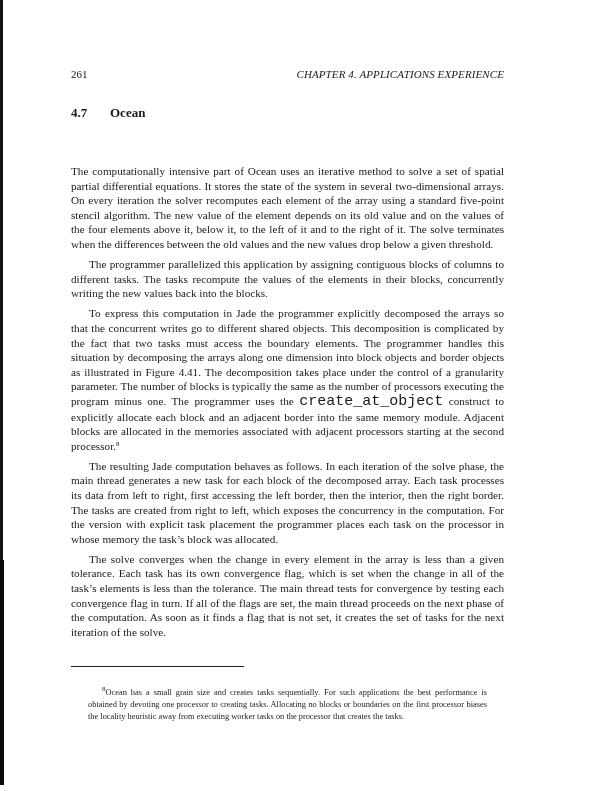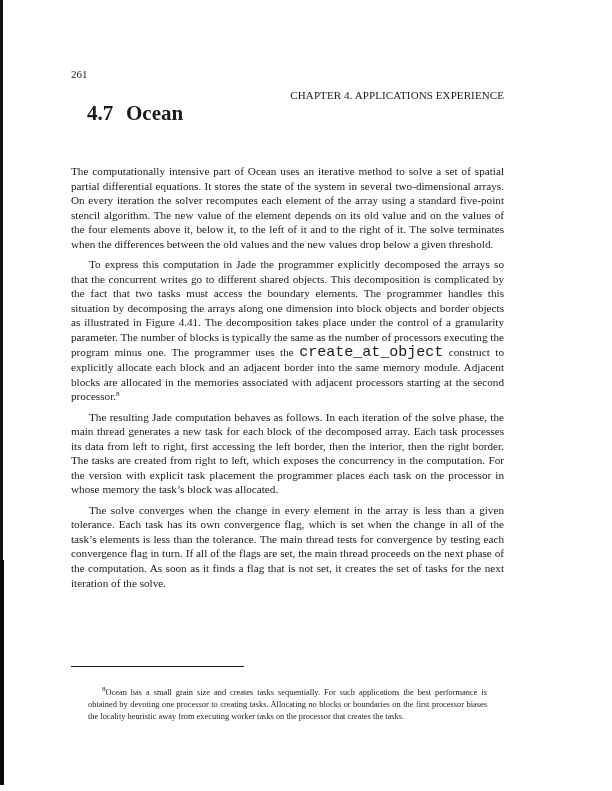--- a/index.html
+++ b/index.html
@@ -47,28 +47,28 @@
     }
     .page-number {
       position: absolute;
       left: 0;
       top: 0;
     }
     .chapter-title {
       position: absolute;
       right: 0;
       top: 0;
+      font-style: italic;
       letter-spacing: 0.1px;
-      margin-top: 21px;
     }
     .section-heading {
       position: absolute;
       top: 102px;
-      left: 16px;
-      font-size: 21px;
+      left: 0;
+      font-size: 13px;
       font-weight: bold;
       line-height: 22px;
       white-space: nowrap;
     }
     .section-heading .num {
       display: inline-block;
       width: 39px;
     }
     .body-text {
       position: absolute;
@@ -129,20 +129,21 @@
     <span class="page-number">261</span>
     <span class="chapter-title">CHAPTER 4.   APPLICATIONS EXPERIENCE</span>
   </div>
 
   <h2 class="section-heading" style="margin:0;">
     <span class="num">4.7</span><span>Ocean</span>
   </h2>
 
   <div class="body-text">
     <p>The computationally intensive part of Ocean uses an iterative method to solve a set of spatial partial differential equations.  It stores the state of the system in several two-dimensional arrays. On every iteration the solver recomputes each element of the array using a standard five-point stencil algorithm.  The new value of the element depends on its old value and on the values of the four elements above it, below it, to the left of it and to the right of it. The solve terminates when the differences between the old values and the new values drop below a given threshold.</p>
+    <p class="indent">The programmer parallelized this application by assigning contiguous blocks of columns to different tasks.  The tasks recompute the values of the elements in their blocks, concur­rently writing the new values back into the blocks.</p>
     <p class="indent"><span>To express this computation in Jade the programmer explicitly decomposed the arrays so that the concurrent writes go to different shared objects.  This decomposition is complicated by the fact that two tasks must access the boundary elements.  The programmer handles this situation by decomposing the arrays along one dimension into block objects and border objects as illustrated in Figure 4.41.  The decomposition takes place under the control of a granularity parameter.  The number of blocks is typically the same as the number of proces­sors executing the program minus one.  The programmer uses the </span><span class="code">create_at_object</span><span> construct to explicitly allocate each block and an adjacent border into the same memory module.  Adjacent blocks are allocated in the memories associated with adjacent processors starting at the second processor.</span><sup>8</sup></p>
     <p class="indent">The resulting Jade computation behaves as follows.  In each iteration of the solve phase, the main thread generates a new task for each block of the decomposed array.  Each task processes its data from left to right, first accessing the left border, then the interior, then the right border.  The tasks are created from right to left, which exposes the concurrency in the computation.  For the version with explicit task placement the programmer places each task on the processor in whose memory the task’s block was allocated.</p>
     <p class="indent">The solve converges when the change in every element in the array is less than a given tolerance.  Each task has its own convergence flag, which is set when the change in all of the task’s elements is less than the tolerance.  The main thread tests for convergence by testing each convergence flag in turn.  If all of the flags are set, the main thread proceeds on the next phase of the computation.  As soon as it finds a flag that is not set, it creates the set of tasks for the next iteration of the solve.</p>
   </div>
 
   <div class="footnote-rule"></div>
 
   <div class="footnotes">
     <p><sup>8</sup><span>Ocean has a small grain size and creates tasks sequentially.  For such applications the best performance is obtained by devoting one processor to creating tasks.  Allocating no blocks or boundaries on the first processor biases the locality heuristic away from executing worker tasks on the processor that creates the tasks.</span></p>
   </div>

